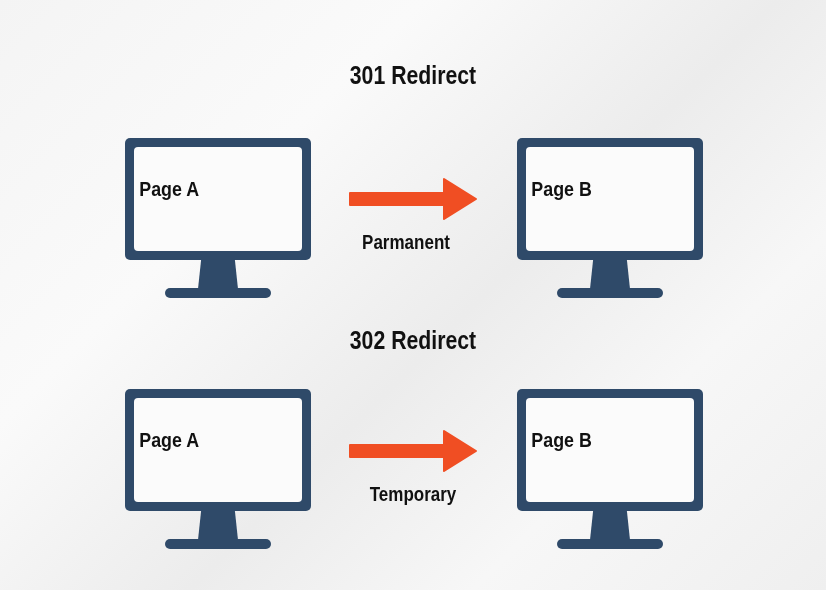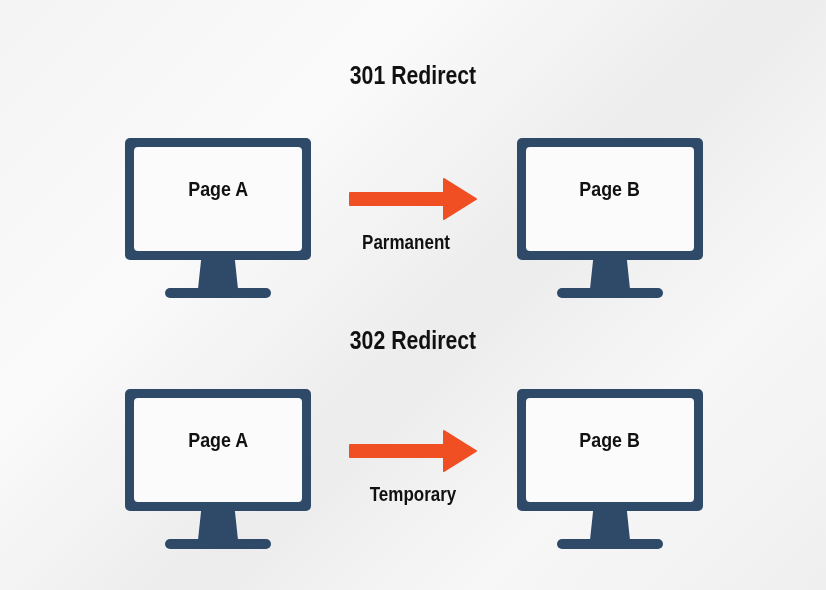--- a/index.html
+++ b/index.html
@@ -15,21 +15,21 @@
     transform: scaleX(0.85);
   }
   .monitor { position:absolute; width:186px; height:162px; }
   .frame {
     position:absolute; left:0; top:0; width:186px; height:122px;
     background:#2f4a69; border-radius:5px;
   }
   .screen {
     position:absolute; left:9px; top:9px; width:168px; height:104px;
     background:#fbfbfb; border-radius:4px;
-    display:flex; align-items:center; justify-content:center;
+    display:flex; align-items:center; justify-content:flex-start;
   }
   .screen span {
     font-weight:bold; font-size:21px; color:#111;
     display:inline-block; transform: scaleX(0.85); margin-top:-20px;
   }
   .neck {
     position:absolute; left:73px; top:121px; width:40px; height:30px;
     background:#2f4a69;
     clip-path: polygon(8% 0, 92% 0, 100% 100%, 0 100%);
   }

